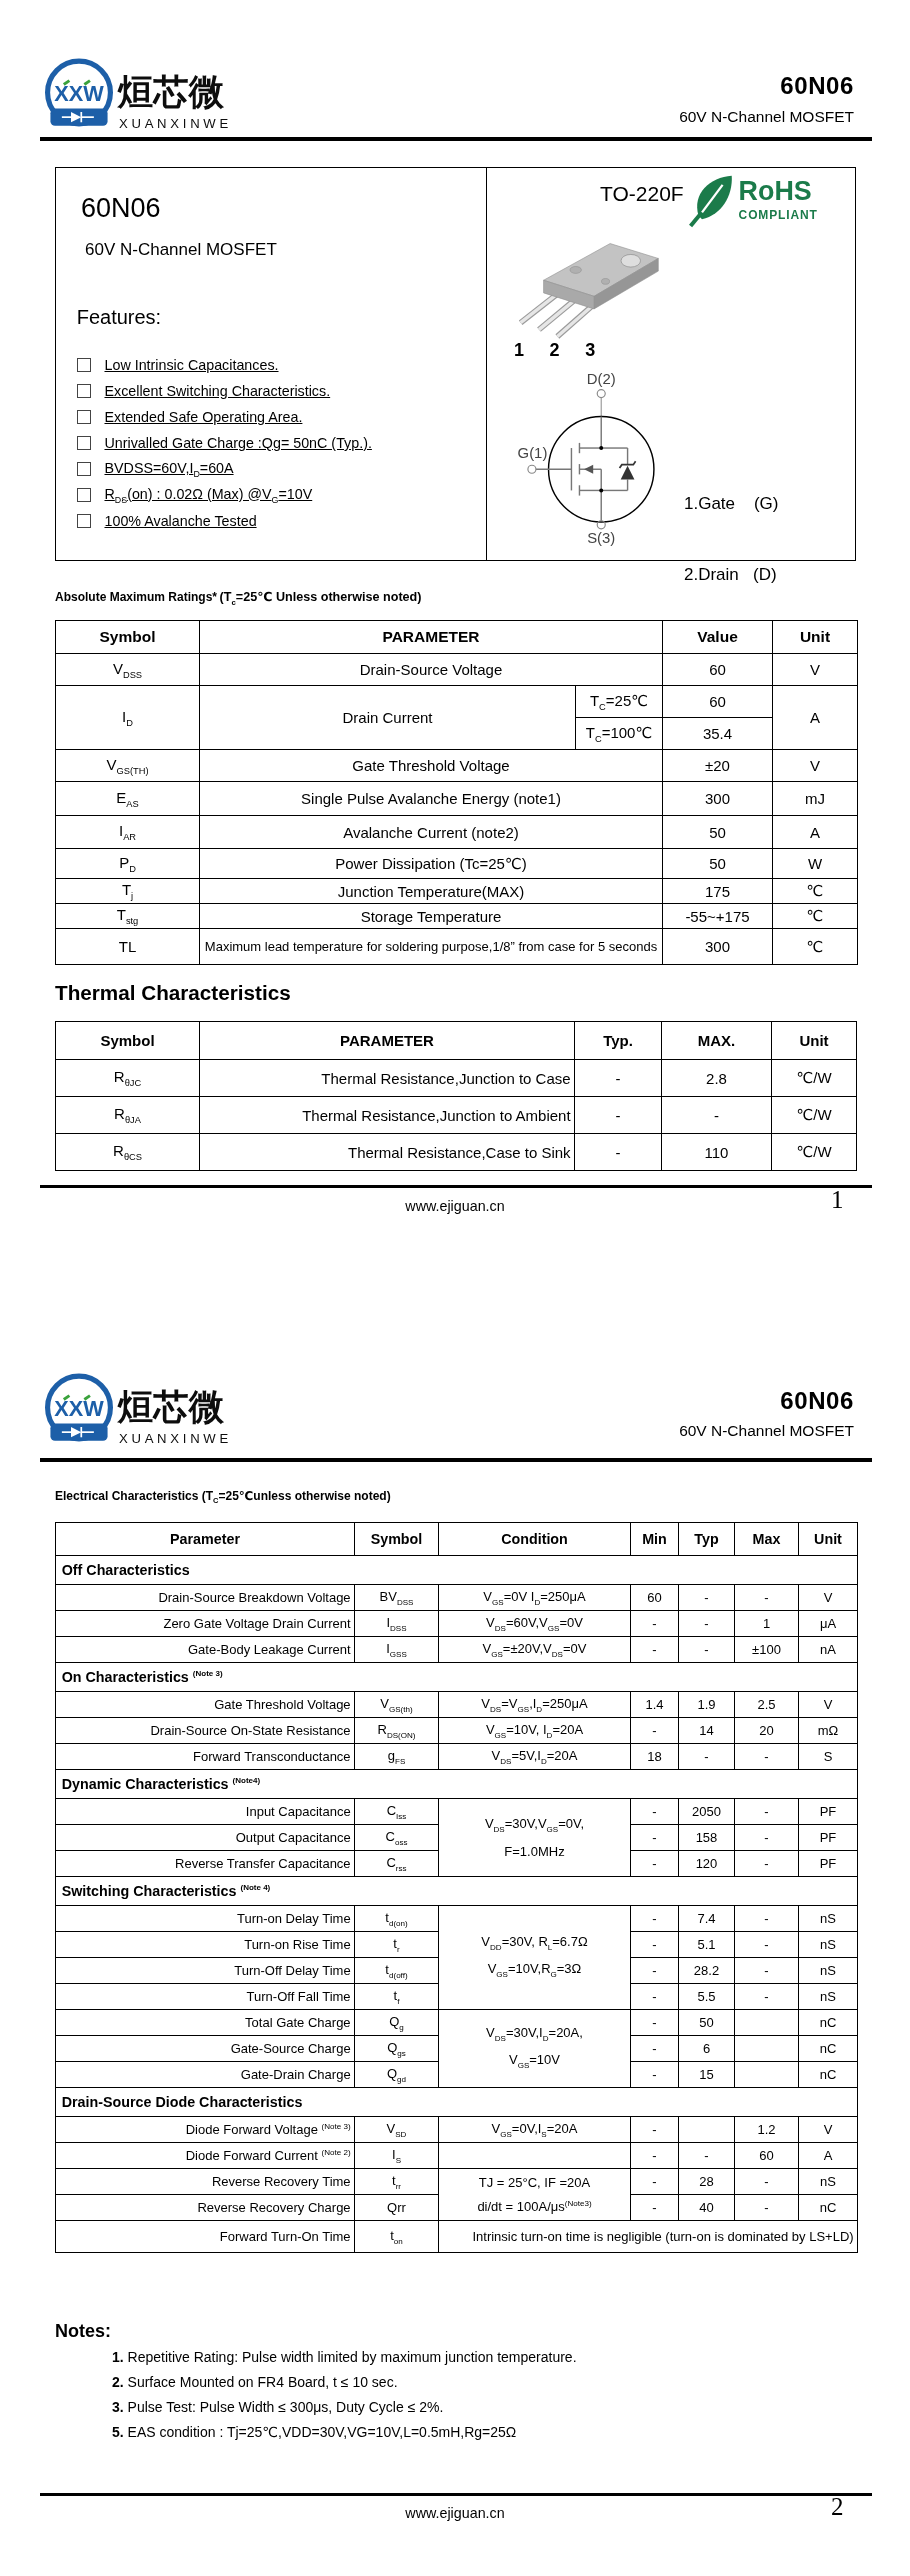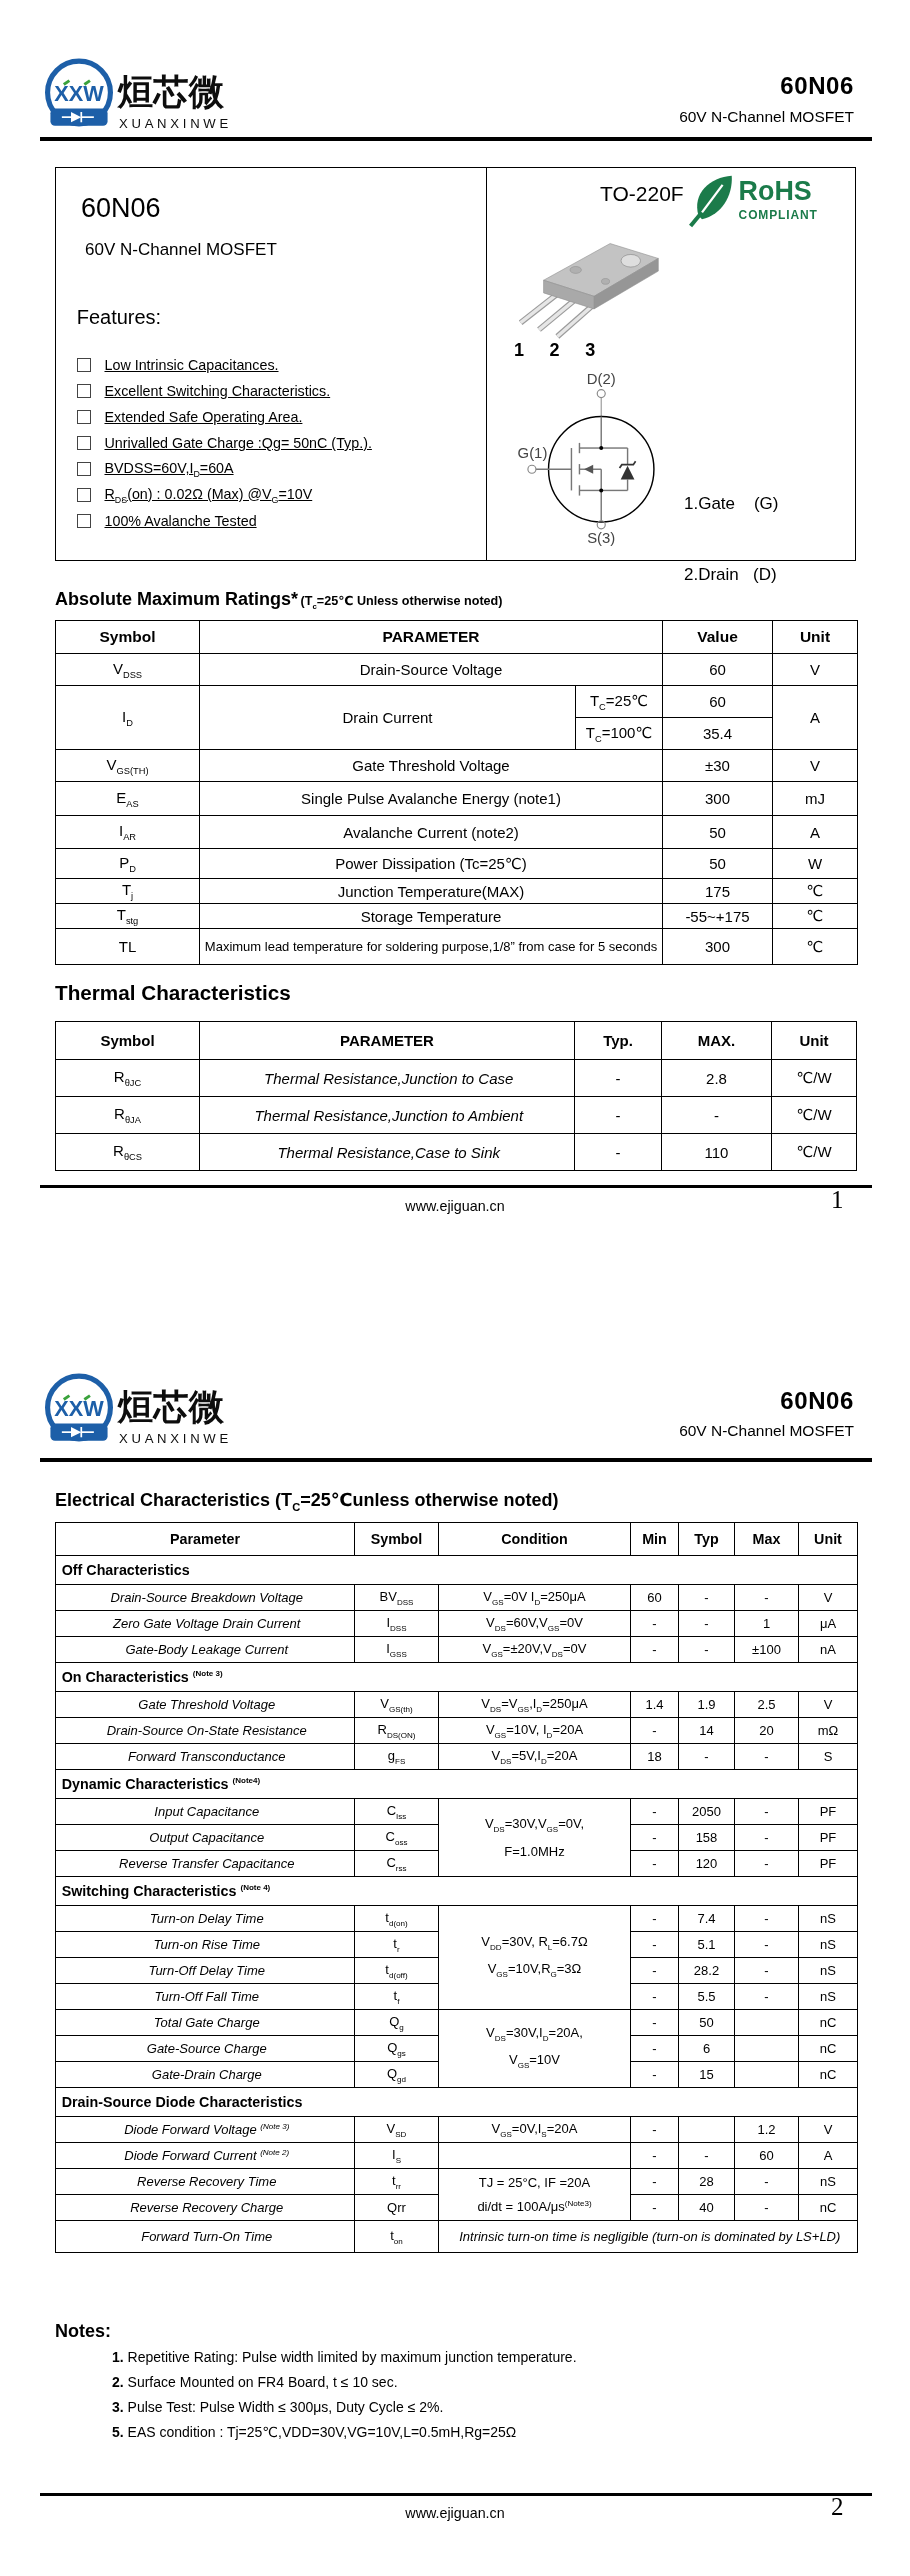--- a/index.html
+++ b/index.html
@@ -21,33 +21,33 @@
   .pb-sub{position:absolute;left:29px;top:72px;font-size:17px;}
   .pb-feat-h{position:absolute;left:20.7px;top:138px;font-size:20px;}
   .feat-list{position:absolute;left:20.7px;top:184px;}
   .feat-item{display:flex;align-items:center;height:26px;font-size:14.3px;text-decoration:underline;}
   .cb{display:inline-block;width:12px;height:12px;border:1.1px solid #444;margin-right:13.8px;flex:0 0 auto;}
   .to220f{position:absolute;left:525px;top:13.8px;font-size:21px;margin-left:19px;}
   .pins-label{position:absolute;left:458px;top:172px;font-size:18px;font-weight:bold;letter-spacing:10.3px;}
   .legend{position:absolute;left:628px;top:277px;font-size:17px;line-height:23.5px;white-space:pre;}
 
   
-  .h-big{font-size:18px;font-weight:bold;}
+  .h-big{font-size:12px;font-weight:bold;}
   .h-note{font-size:12.6px;font-weight:bold;}
   .h-thermal{font-size:20.7px;font-weight:bold;}
   .h-notes{font-size:18px;font-weight:bold;}
 
   
   table{border-collapse:collapse;table-layout:fixed;background:#fff;}
   td,th{border:1.1px solid #000;text-align:center;vertical-align:middle;padding:0 3.4px;overflow:hidden;}
   .t-abs,.t-th,.t-el{position:absolute;left:55px;width:801px;border:1.7px solid #000;}
   .t-abs td,.t-abs th{font-size:15px;}
   .t-abs th{font-size:15.5px;}
   .t-th td,.t-th th{font-size:15px;}
-  .t-th .pl,.t-el .pl{text-align:center;padding-left:6.9px;font-style:italic;}
+  .t-th .pl,.t-el .pl{text-align:right;padding-left:6.9px;}
   .t-el td,.t-el th{font-size:13px;}
   .t-el th{font-size:14.3px;}
   .sec{text-align:left !important;font-weight:bold;font-size:14.3px !important;padding-left:5.7px !important;}
   .sec sup{font-size:8px;}
   sub{font-size:0.62em;} sup{font-size:0.62em;}
   .cond2 div{line-height:17px;padding:2.3px 0;}
   .hrow{height:33px;} .srow{height:29px;} .drow{height:26px;}
 
   
   .f-rule{position:absolute;left:40px;width:832px;height:3.4px;background:#000;}
@@ -221,21 +221,21 @@
         <td>60</td>
         <td rowspan="2">A</td>
       </tr>
       <tr style="height:32px">
         <td>T<sub>C</sub>=100℃</td>
         <td>35.4</td>
       </tr>
       <tr style="height:32px">
         <td>V<sub>GS(TH)</sub></td>
         <td colspan="2">Gate Threshold Voltage</td>
-        <td>±30</td>
+        <td>±20</td>
         <td>V</td>
       </tr>
       <tr style="height:34px">
         <td>E<sub>AS</sub></td>
         <td colspan="2">Single Pulse Avalanche Energy (note1)</td>
         <td>300</td>
         <td>mJ</td>
       </tr>
       <tr style="height:33px">
         <td>I<sub>AR</sub></td>

